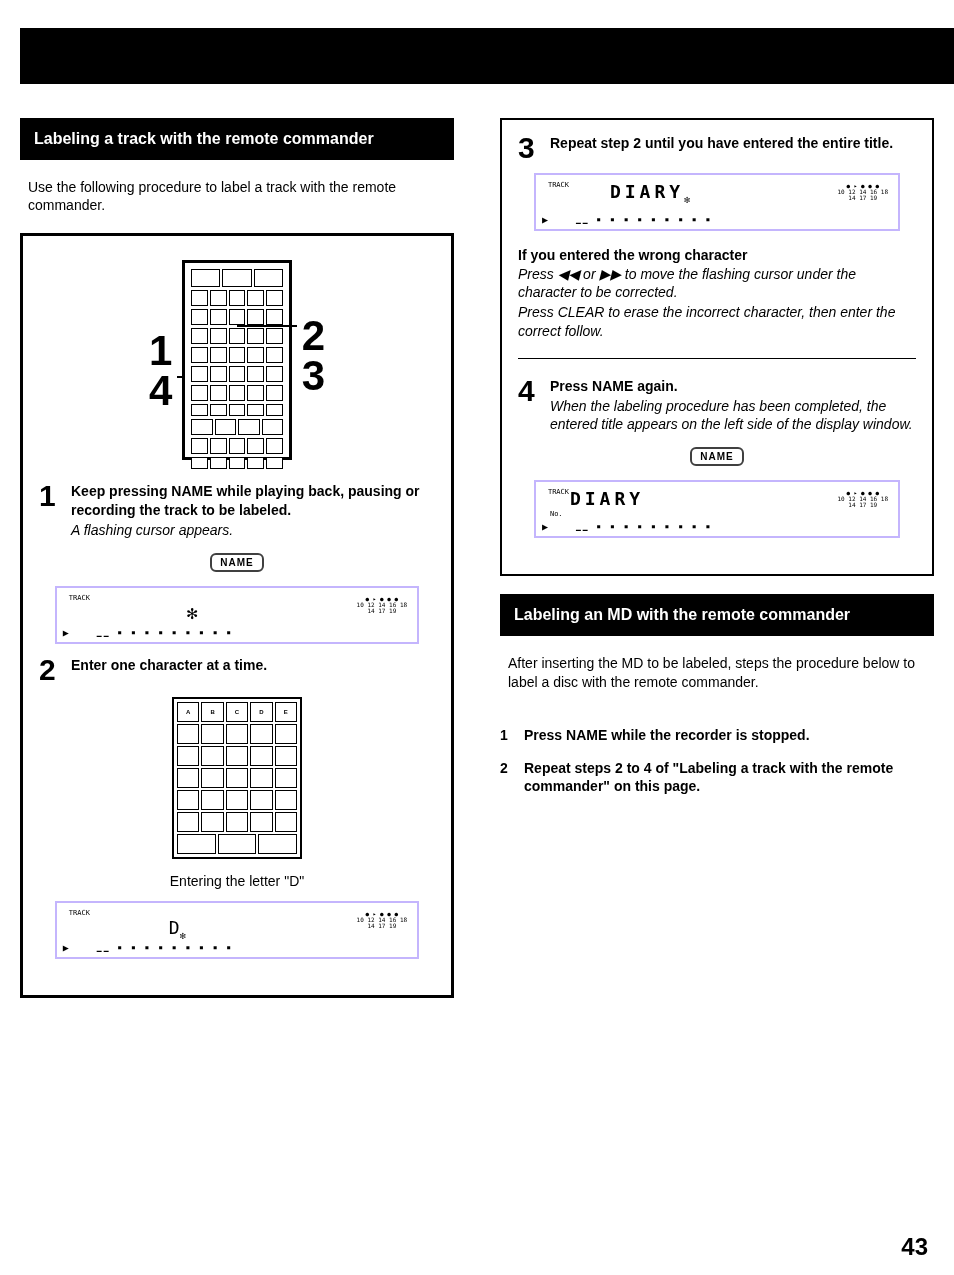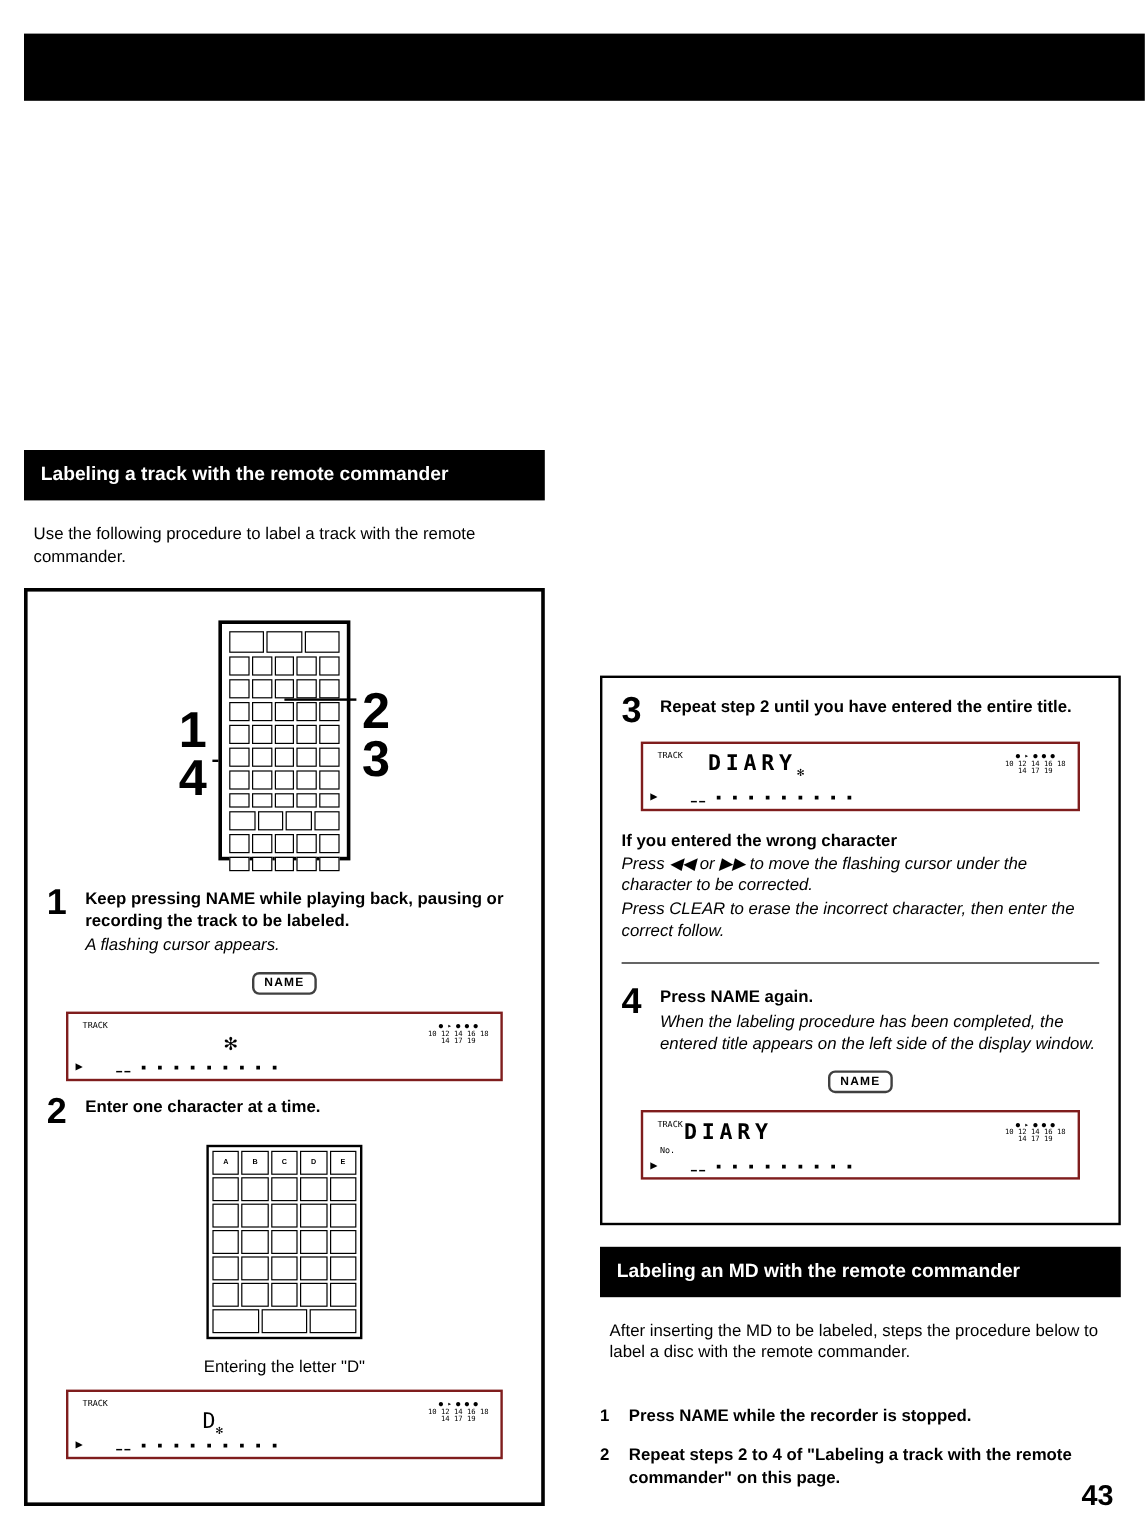--- a/index.html
+++ b/index.html
@@ -26,21 +26,20 @@
     background: #000;
   }
   .content {
     position: absolute;
     top: 118px;
     left: 20px;
     right: 20px;
     bottom: 20px;
     display: flex;
     gap: 46px;
-    align-items: flex-end;
   }
   .col {
     flex: 1;
     display: flex;
     flex-direction: column;
     gap: 18px;
   }
   .section-header {
     background: #000;
     color: #fff;
@@ -149,34 +148,34 @@
   .name-btn span {
     border: 2px solid #404040;
     border-radius: 6px;
     padding: 2px 8px;
     font-size: 10px;
     font-weight: 700;
     letter-spacing: 1px;
   }
   
   .lcd {
-    border: 2px solid #7f1d1d;
+    border: 2px solid #c4b5fd;
     height: 58px;
     margin: 12px auto;
     width: 92%;
     position: relative;
     padding: 6px 10px 4px 14px;
     box-sizing: border-box;
     font-family: monospace;
   }
   .lcd-title {
     font-size: 18px;
     letter-spacing: 4px;
     font-weight: 700;
-    margin-left: 40px;
+    margin-left: 60px;
   }
   .lcd-indicator {
     position: absolute;
     top: 6px;
     left: 12px;
     font-size: 7px;
   }
   .lcd-play {
     position: absolute;
     bottom: 4px;

